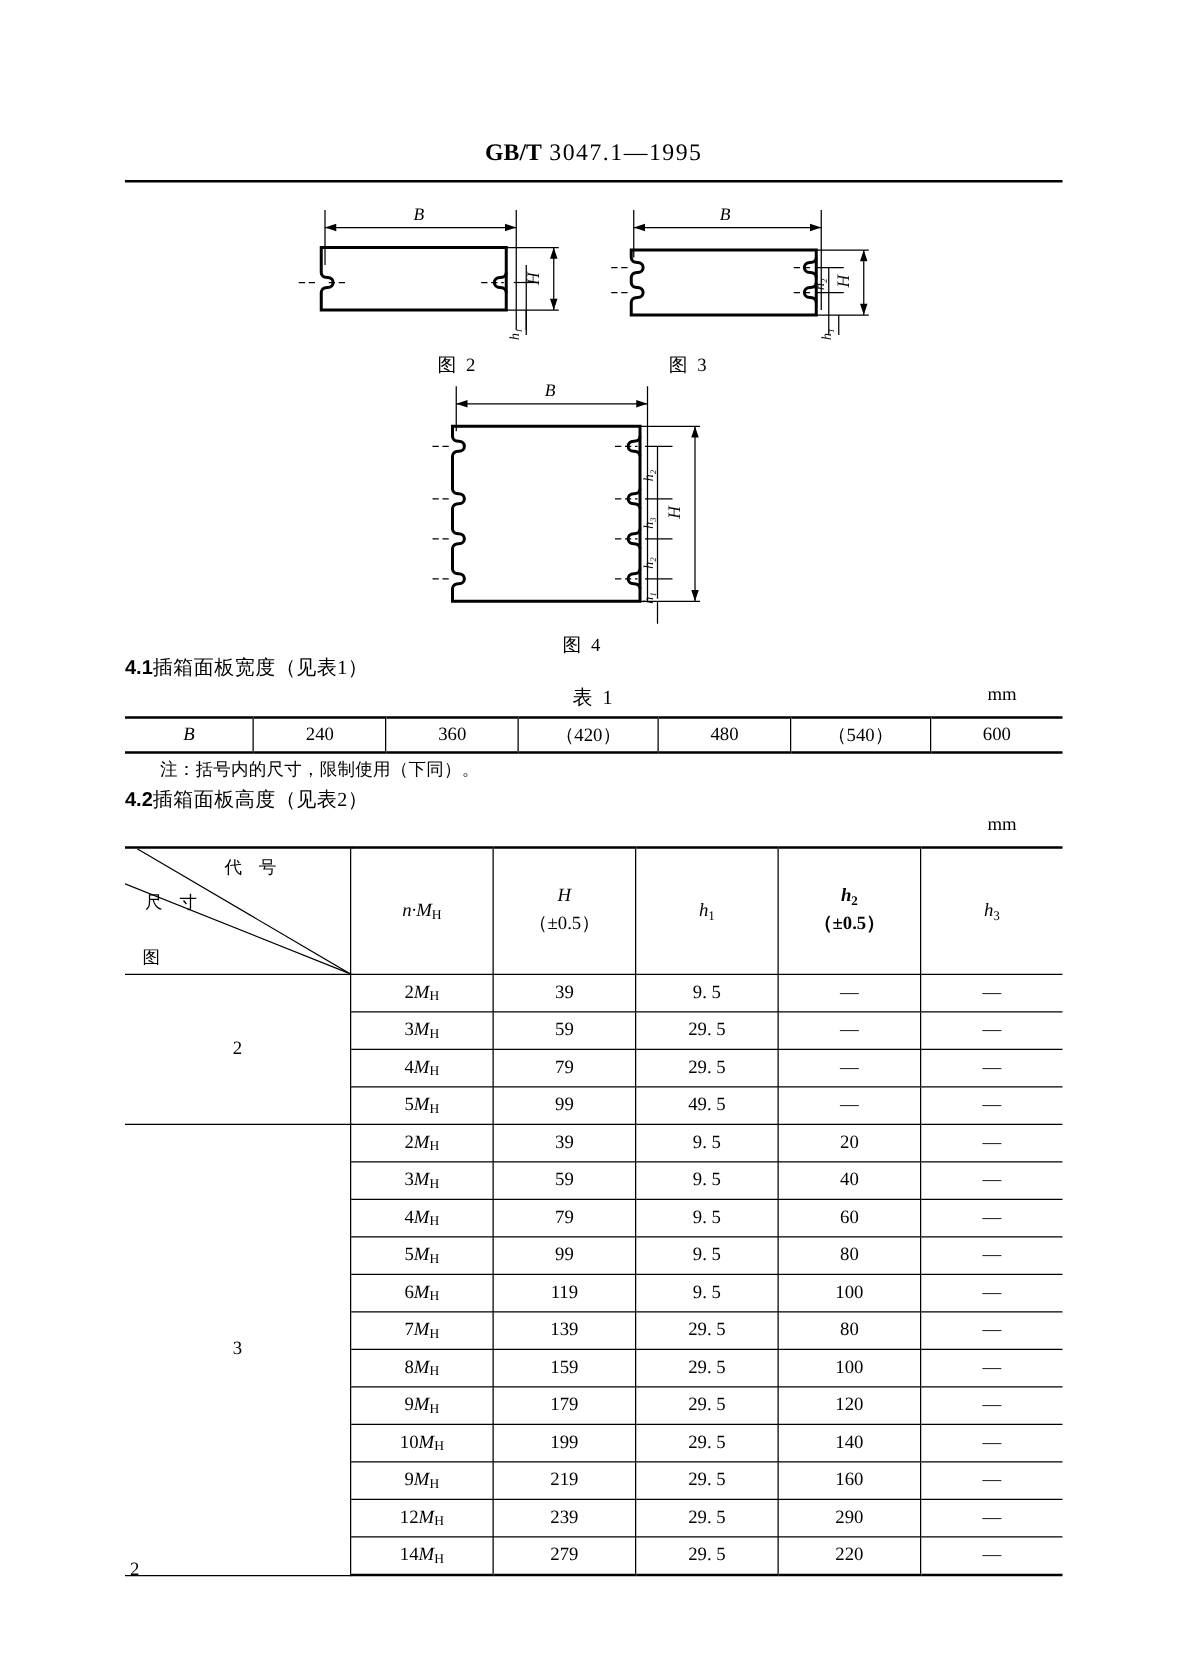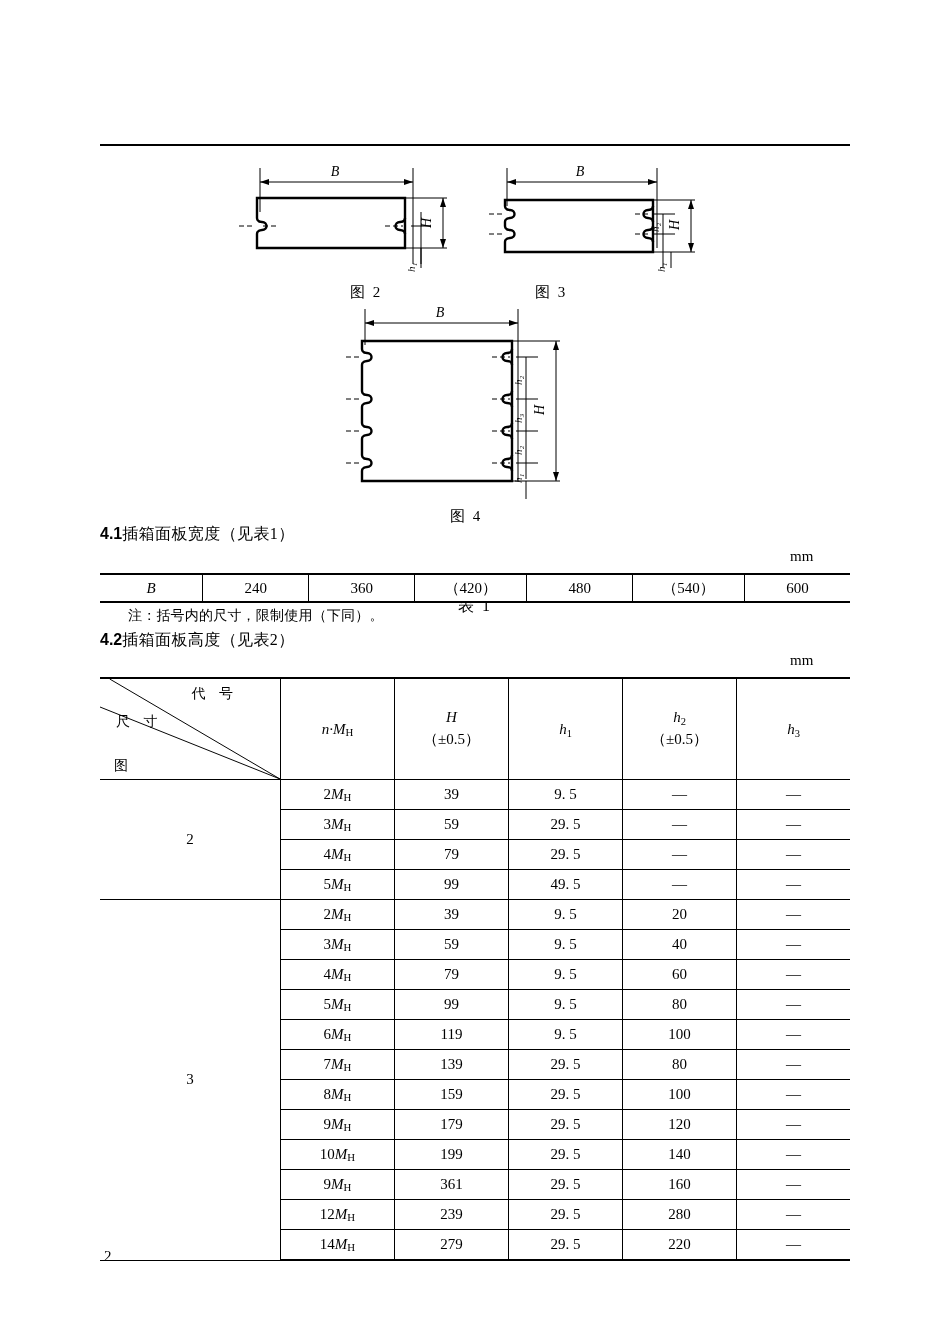--- a/index.html
+++ b/index.html
@@ -175,40 +175,44 @@
     left: 0; top: 0;
     width: 100%;
     height: 100%;
   }
   .diag-lab {
     position: absolute;
     font-size: 14px;
     letter-spacing: 5px;
     white-space: nowrap;
   }
-  .diag-code { right: 42px; top: 6px; }
+  .diag-code { right: 54px; top: 6px; }
   .diag-size { left: 16px; top: 34px; }
   .diag-fig  { left: 14px; bottom: 4px; letter-spacing: 0; }
 
   .hdr-two-line { line-height: 1.45; }
 
   
   .page-num {
     position: absolute;
     left: 104px;
     top: 1248px;
     font-size: 15px;
     font-family: "Liberation Serif", serif;
   }
 </style>
 </head>
 <body>
 
 <div class="page">
 
+  <div class="doc-header">
+    <span class="gbt">GB/T</span>
+    <span>3047.1—1995</span>
+  </div>
   <div class="header-rule"></div>
 
   <div class="figures">
 
     <svg style="position:absolute; left:235px; top:5px;" width="225" height="120" viewBox="0 0 225 120">
       <g stroke="#000" fill="none" stroke-width="1">
 
         <line x1="25" y1="8" x2="25" y2="52"></line>
         <line x1="178" y1="8" x2="178" y2="88"></line>
         <line x1="25" y1="22" x2="178" y2="22"></line>
@@ -329,21 +333,21 @@
       <text x="182" y="152" font-family="Liberation Serif, serif" font-style="italic" font-size="11" fill="#000" transform="rotate(-90 182 152)">h₂</text>
       <text x="182" y="180" font-family="Liberation Serif, serif" font-style="italic" font-size="11" fill="#000" transform="rotate(-90 182 180)">h₁</text>
     </svg>
     <div class="fig-caption" style="left:450px; top:352px;">图 4</div>
   </div>
 
   <div class="clause" style="left:100px; top:524px;">
     <span class="num">4.1</span><span>插箱面板宽度（见表1）</span>
   </div>
 
-  <div class="tbl-title" style="left:100px; top:548px; width:750px;margin-top:48px;">表 1</div>
+  <div class="tbl-title" style="left:100px; top:548px; width:750px;">表 1</div>
   <div class="tbl-unit" style="left:790px; top:548px;">mm</div>
 
   <table class="gb" id="table1">
     <tbody>
       <tr class="first">
         <td class="lbl outer-top outer-bot" style="width:125px;">B</td>
         <td class="outer-top outer-bot" style="width:125px;margin-top:26px;">240</td>
         <td class="outer-top outer-bot" style="width:125px;">360</td>
         <td class="outer-top outer-bot" style="width:125px;">（420）</td>
         <td class="outer-top outer-bot" style="width:125px;">480</td>
@@ -381,21 +385,21 @@
         </td>
         <td class="hdr-cell" style="width:113px;">
           <div class="hdr-two-line">
             <div class="ital">H</div>
             <div>（±0.5）</div>
           </div>
         </td>
         <td class="hdr-cell" style="width:113px;">
           <span class="ital">h</span><span class="sub-sm">1</span>
         </td>
-        <td class="hdr-cell" style="width:113px;">
+        <td class="hdr-cell" style="width:113px;font-weight:bold;">
           <div class="hdr-two-line">
             <div><span class="ital">h</span><span class="sub-sm">2</span></div>
             <div>（±0.5）</div>
           </div>
         </td>
         <td class="hdr-cell edge-r" style="width:113px;">
           <span class="ital">h</span><span class="sub-sm">3</span>
         </td>
       </tr>
 
@@ -488,30 +492,30 @@
       </tr>
       <tr>
         <td><span class="mh">10</span><span class="mh"><i>M</i><sub>H</sub></span></td>
         <td>199</td>
         <td>29. 5</td>
         <td>140</td>
         <td class="edge-r">—</td>
       </tr>
       <tr>
         <td><span class="mh">9</span><span class="mh"><i>M</i><sub>H</sub></span></td>
-        <td>361</td>
+        <td>219</td>
         <td>29. 5</td>
         <td>160</td>
         <td class="edge-r">—</td>
       </tr>
       <tr>
         <td><span class="mh">12</span><span class="mh"><i>M</i><sub>H</sub></span></td>
         <td>239</td>
         <td>29. 5</td>
-        <td>280</td>
+        <td>290</td>
         <td class="edge-r">—</td>
       </tr>
       <tr class="last">
         <td><span class="mh">14</span><span class="mh"><i>M</i><sub>H</sub></span></td>
         <td>279</td>
         <td>29. 5</td>
         <td>220</td>
         <td class="edge-r">—</td>
       </tr>
     </tbody>

